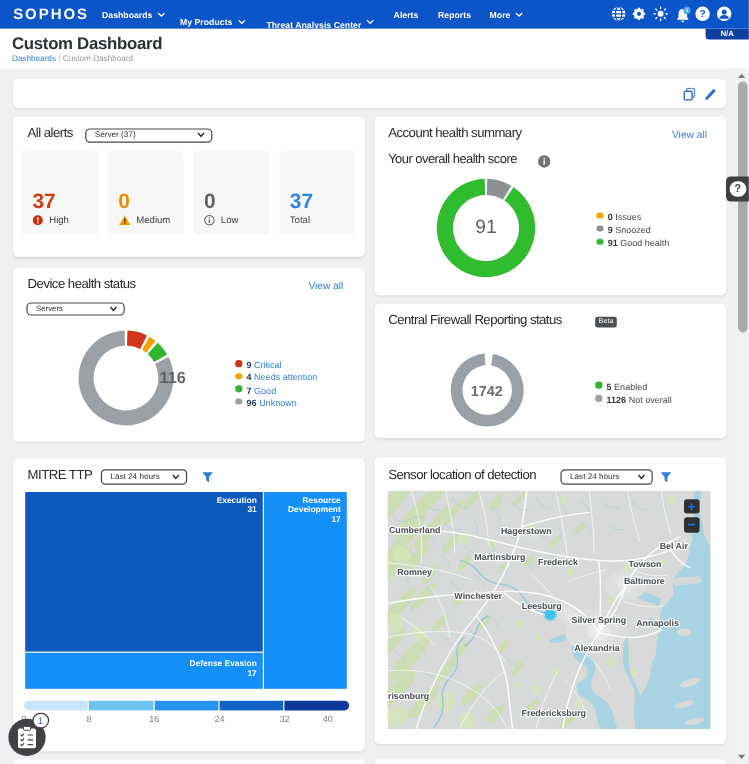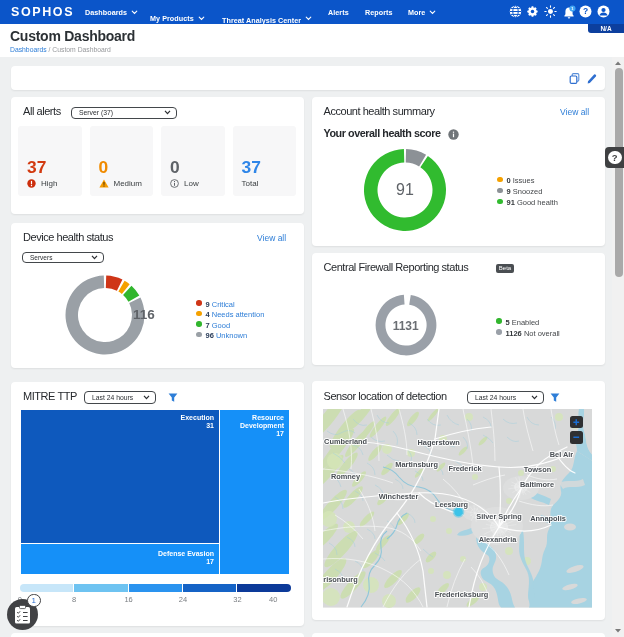--- a/index.html
+++ b/index.html
@@ -167,41 +167,41 @@
 <div class="abs" style="left:237.4px;top:584px;width:53.4px;height:8px;background:#0c3a99;border-radius:0 4px 4px 0;"></div>
 <div class="abs" style="left:11.8px;top:595px;width:16px;text-align:center;font-size:7.5px;color:#7a7e82">0</div>
 <div class="abs" style="left:66.2px;top:595px;width:16px;text-align:center;font-size:7.5px;color:#7a7e82">8</div>
 <div class="abs" style="left:120.6px;top:595px;width:16px;text-align:center;font-size:7.5px;color:#7a7e82">16</div>
 <div class="abs" style="left:175.0px;top:595px;width:16px;text-align:center;font-size:7.5px;color:#7a7e82">24</div>
 <div class="abs" style="left:229.4px;top:595px;width:16px;text-align:center;font-size:7.5px;color:#7a7e82">32</div>
 <div class="abs" style="left:269px;top:595px;width:16px;font-size:7.5px;color:#7a7e82">40</div>
 <div class="card" style="left:311.5px;top:97px;width:293px;height:148.5px"></div>
 <div class="abs ctitle" style="left:323.5px;top:104.5px">Account health summary</div>
 <div class="vall" style="left:560px;top:106.5px">View all</div>
-<div class="abs" style="left:323.5px;top:127px;font-size:10.8px;font-weight:bold;letter-spacing:-.45px;color:#26292d">Your overall health score</div>
+<div class="abs" style="left:323.5px;top:127px;font-size:10.8px;font-weight:normal;letter-spacing:-.45px;color:#26292d">Your overall health score</div>
 <svg class="abs" style="left:448px;top:128.5px" width="11" height="11" viewBox="0 0 11 11">
     <circle cx="5.5" cy="5.5" r="5.2" fill="#707579"></circle>
     <rect x="4.9" y="4.6" width="1.2" height="3.6" fill="#fff"></rect>
     <rect x="4.9" y="2.6" width="1.2" height="1.2" fill="#fff"></rect>
   </svg>
 <svg class="abs" style="left:355px;top:140px" width="100" height="100" viewBox="0 0 100 100">
     <path d="M51.07 9.01 A41 41 0 0 1 71.06 14.82 L64.12 26.40 A27.5 27.5 0 0 0 50.72 22.51 Z" fill="#8c9196"></path>
     <path d="M72.87 15.97 A41 41 0 1 1 48.93 9.01 L49.28 22.51 A27.5 27.5 0 1 0 65.34 27.17 Z" fill="#31bb2f"></path>
   </svg>
 <div class="abs" style="left:355px;top:181px;width:100px;text-align:center;font-size:16px;color:#5f6368">91</div>
 <div class="leg" style="left:497px;top:176px"><span class="dot" style="background:#f5a100"></span><b style="color:#33373b">0</b> <span style="color:#44474a">Issues</span></div>
 <div class="leg" style="left:497px;top:187px"><span class="dot" style="background:#8c9196"></span><b style="color:#33373b">9</b> <span style="color:#44474a">Snoozed</span></div>
 <div class="leg" style="left:497px;top:198px"><span class="dot" style="background:#31bb2f"></span><b style="color:#33373b">91</b> <span style="color:#44474a">Good health</span></div>
 <div class="card" style="left:311.5px;top:253px;width:293px;height:112px"></div>
 <div class="abs ctitle" style="left:323.5px;top:261px">Central Firewall Reporting status</div>
 <div class="abs" style="left:496px;top:263.5px;width:18px;height:9px;background:#4a4e52;border-radius:2px;color:#fff;font-size:6px;display:flex;align-items:center;justify-content:center">Beta</div>
 <svg class="abs" style="left:355.7px;top:274.8px" width="100" height="100" viewBox="0 0 100 100">
     <path d="M54.76 19.97 A30.4 30.4 0 1 1 47.88 19.67 L48.56 29.45 A20.6 20.6 0 1 0 53.22 29.65 Z" fill="#9aa0a8"></path>
   </svg>
-<div class="abs" style="left:355.7px;top:318.6px;width:100px;text-align:center;font-size:12px;font-weight:bold;color:#6a6e73">1131</div>
+<div class="abs" style="left:355.7px;top:318.6px;width:100px;text-align:center;font-size:12px;font-weight:bold;color:#6a6e73">1742</div>
 <div class="leg" style="left:496px;top:317.5px"><span class="dot" style="background:#32b62e"></span><b style="color:#33373b">5</b> <span style="color:#44474a">Enabled</span></div>
 <div class="leg" style="left:496px;top:328.5px"><span class="dot" style="background:#9aa0a8"></span><b style="color:#33373b">1126</b> <span style="color:#44474a">Not overall</span></div>
 <div class="card" style="left:311.5px;top:381px;width:293px;height:239px"></div>
 <div class="abs ctitle" style="left:323.5px;top:390px">Sensor location of detection</div>
 <div class="sel" style="left:467px;top:391px;width:77px;height:13px;font-size:6.8px">
     <span class="tx">Last 24 hours</span>
     <svg width="7" height="5" viewBox="0 0 7 5">
       <path d="M1 .8 L3.5 3.6 L6 .8" stroke="#2c2f33" stroke-width="1.2" fill="none"></path>
     </svg>
   </div>

